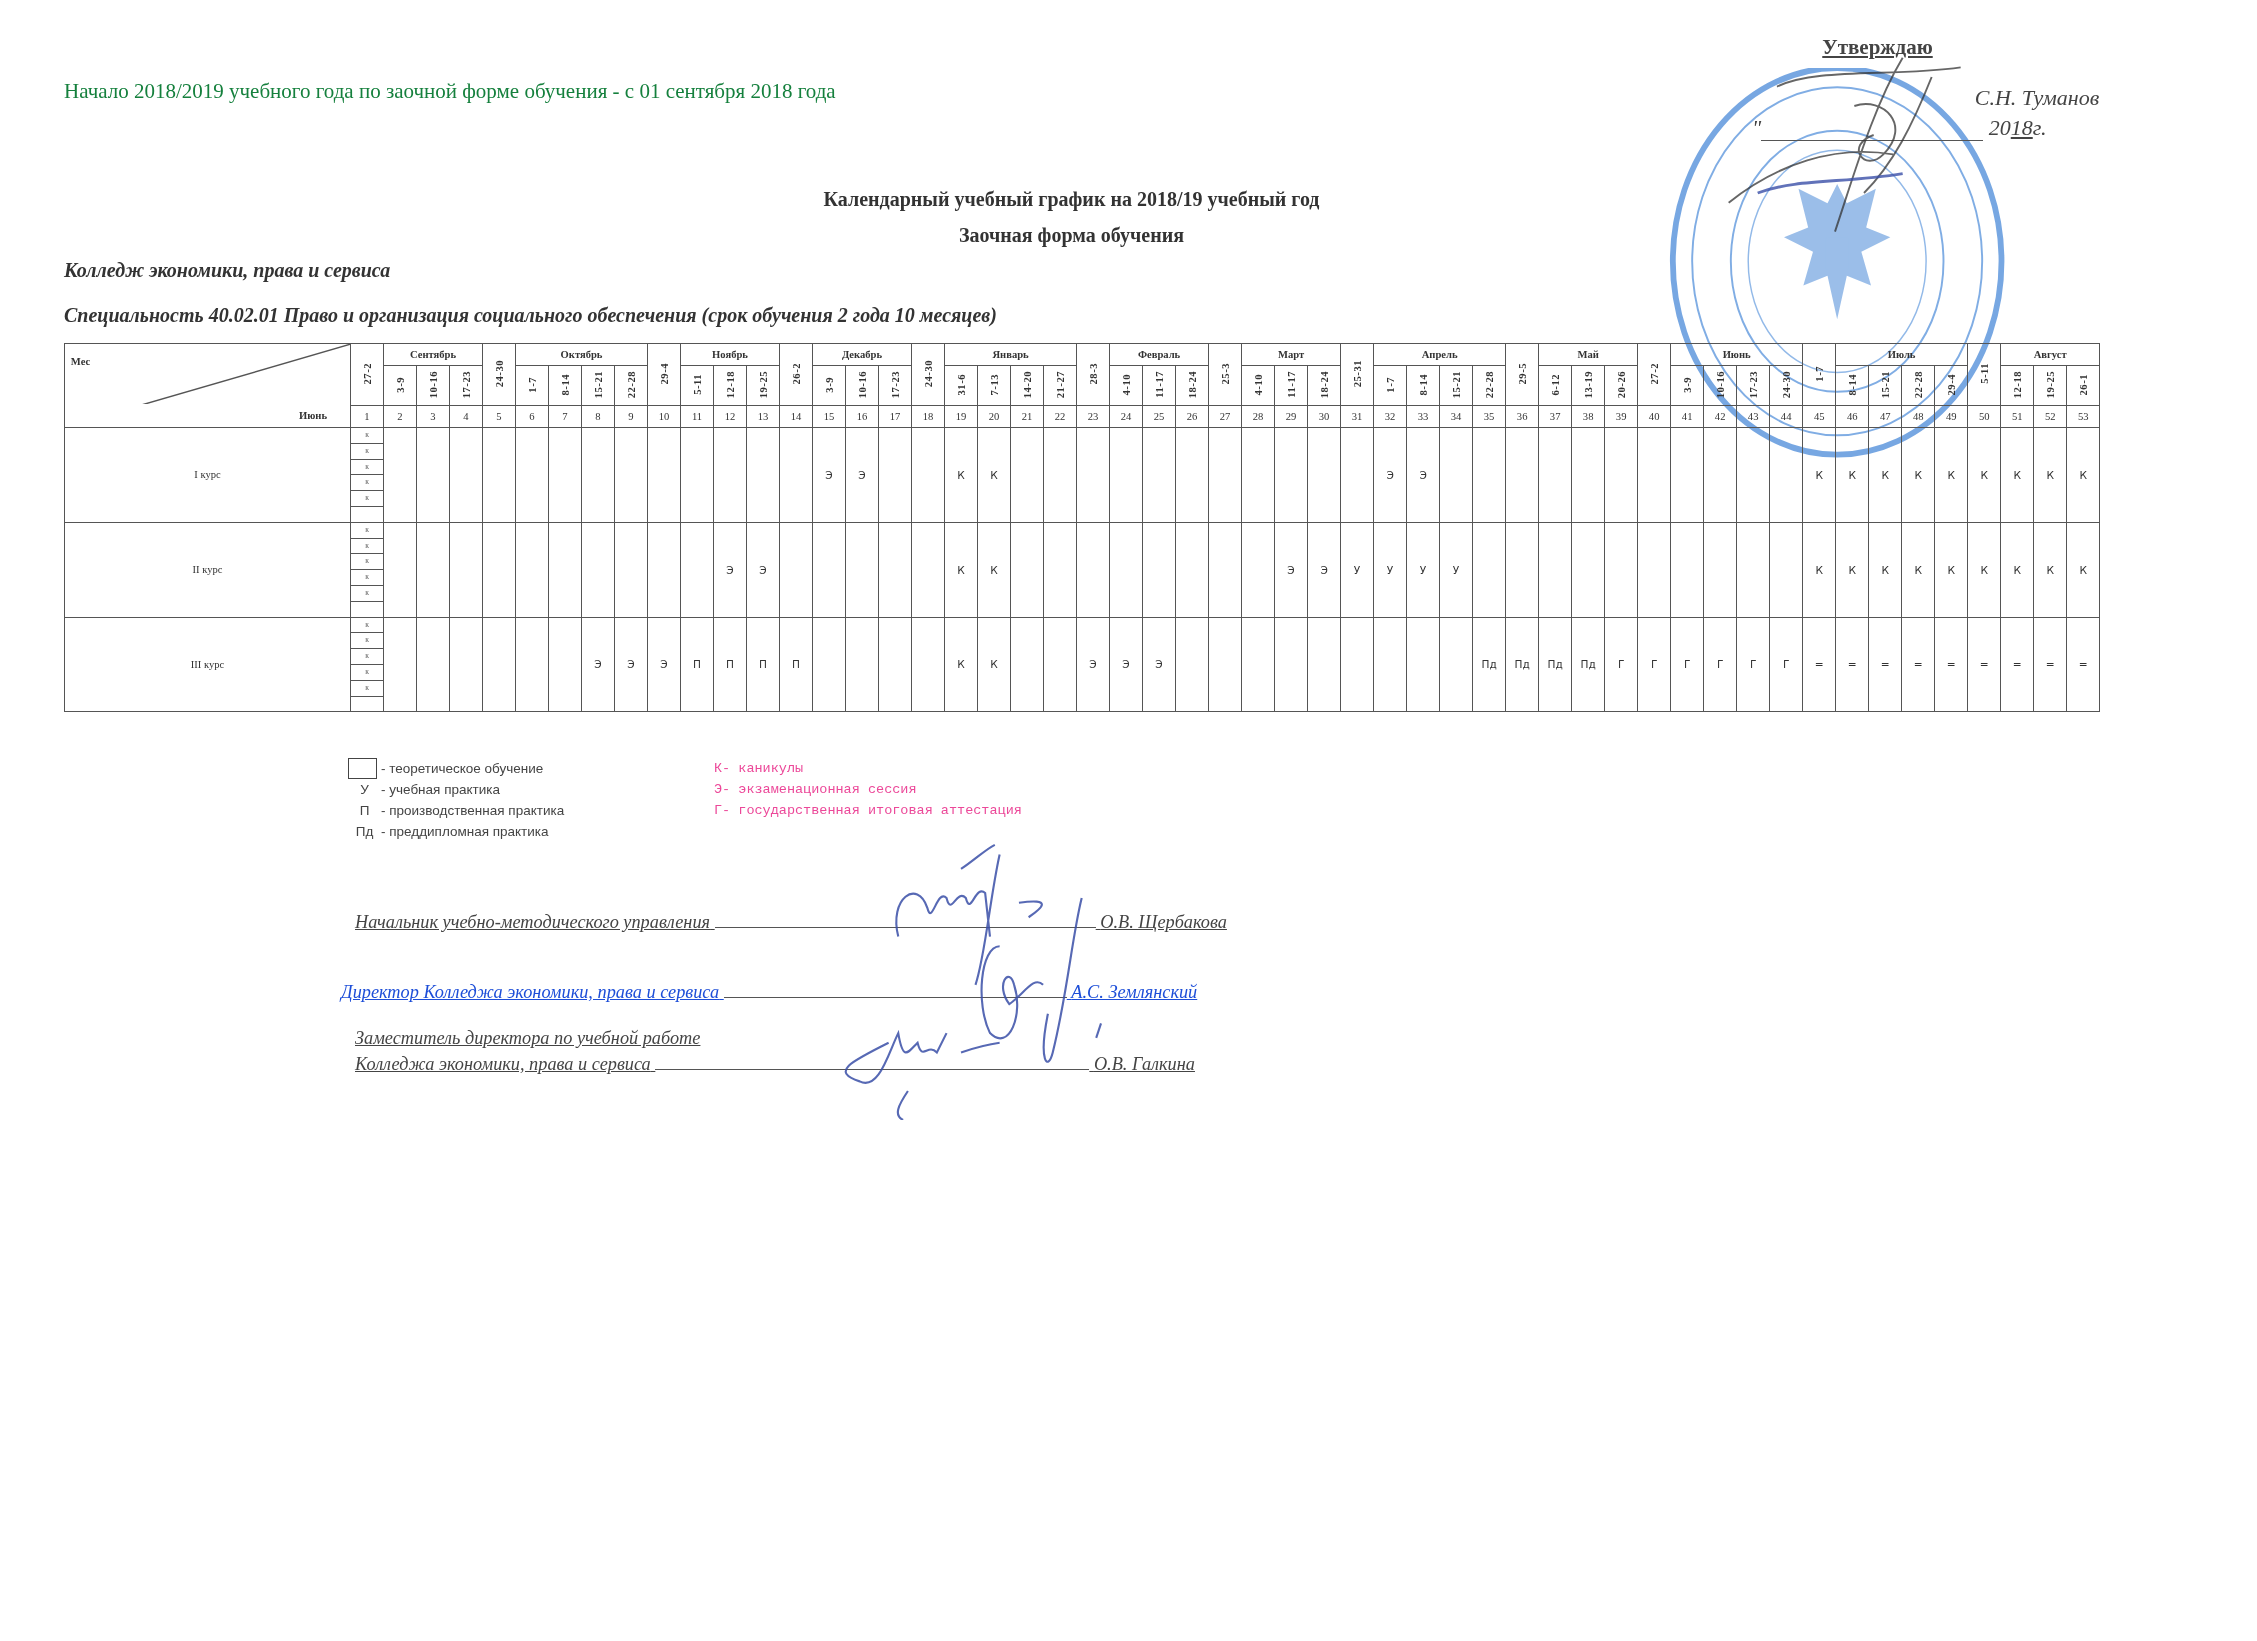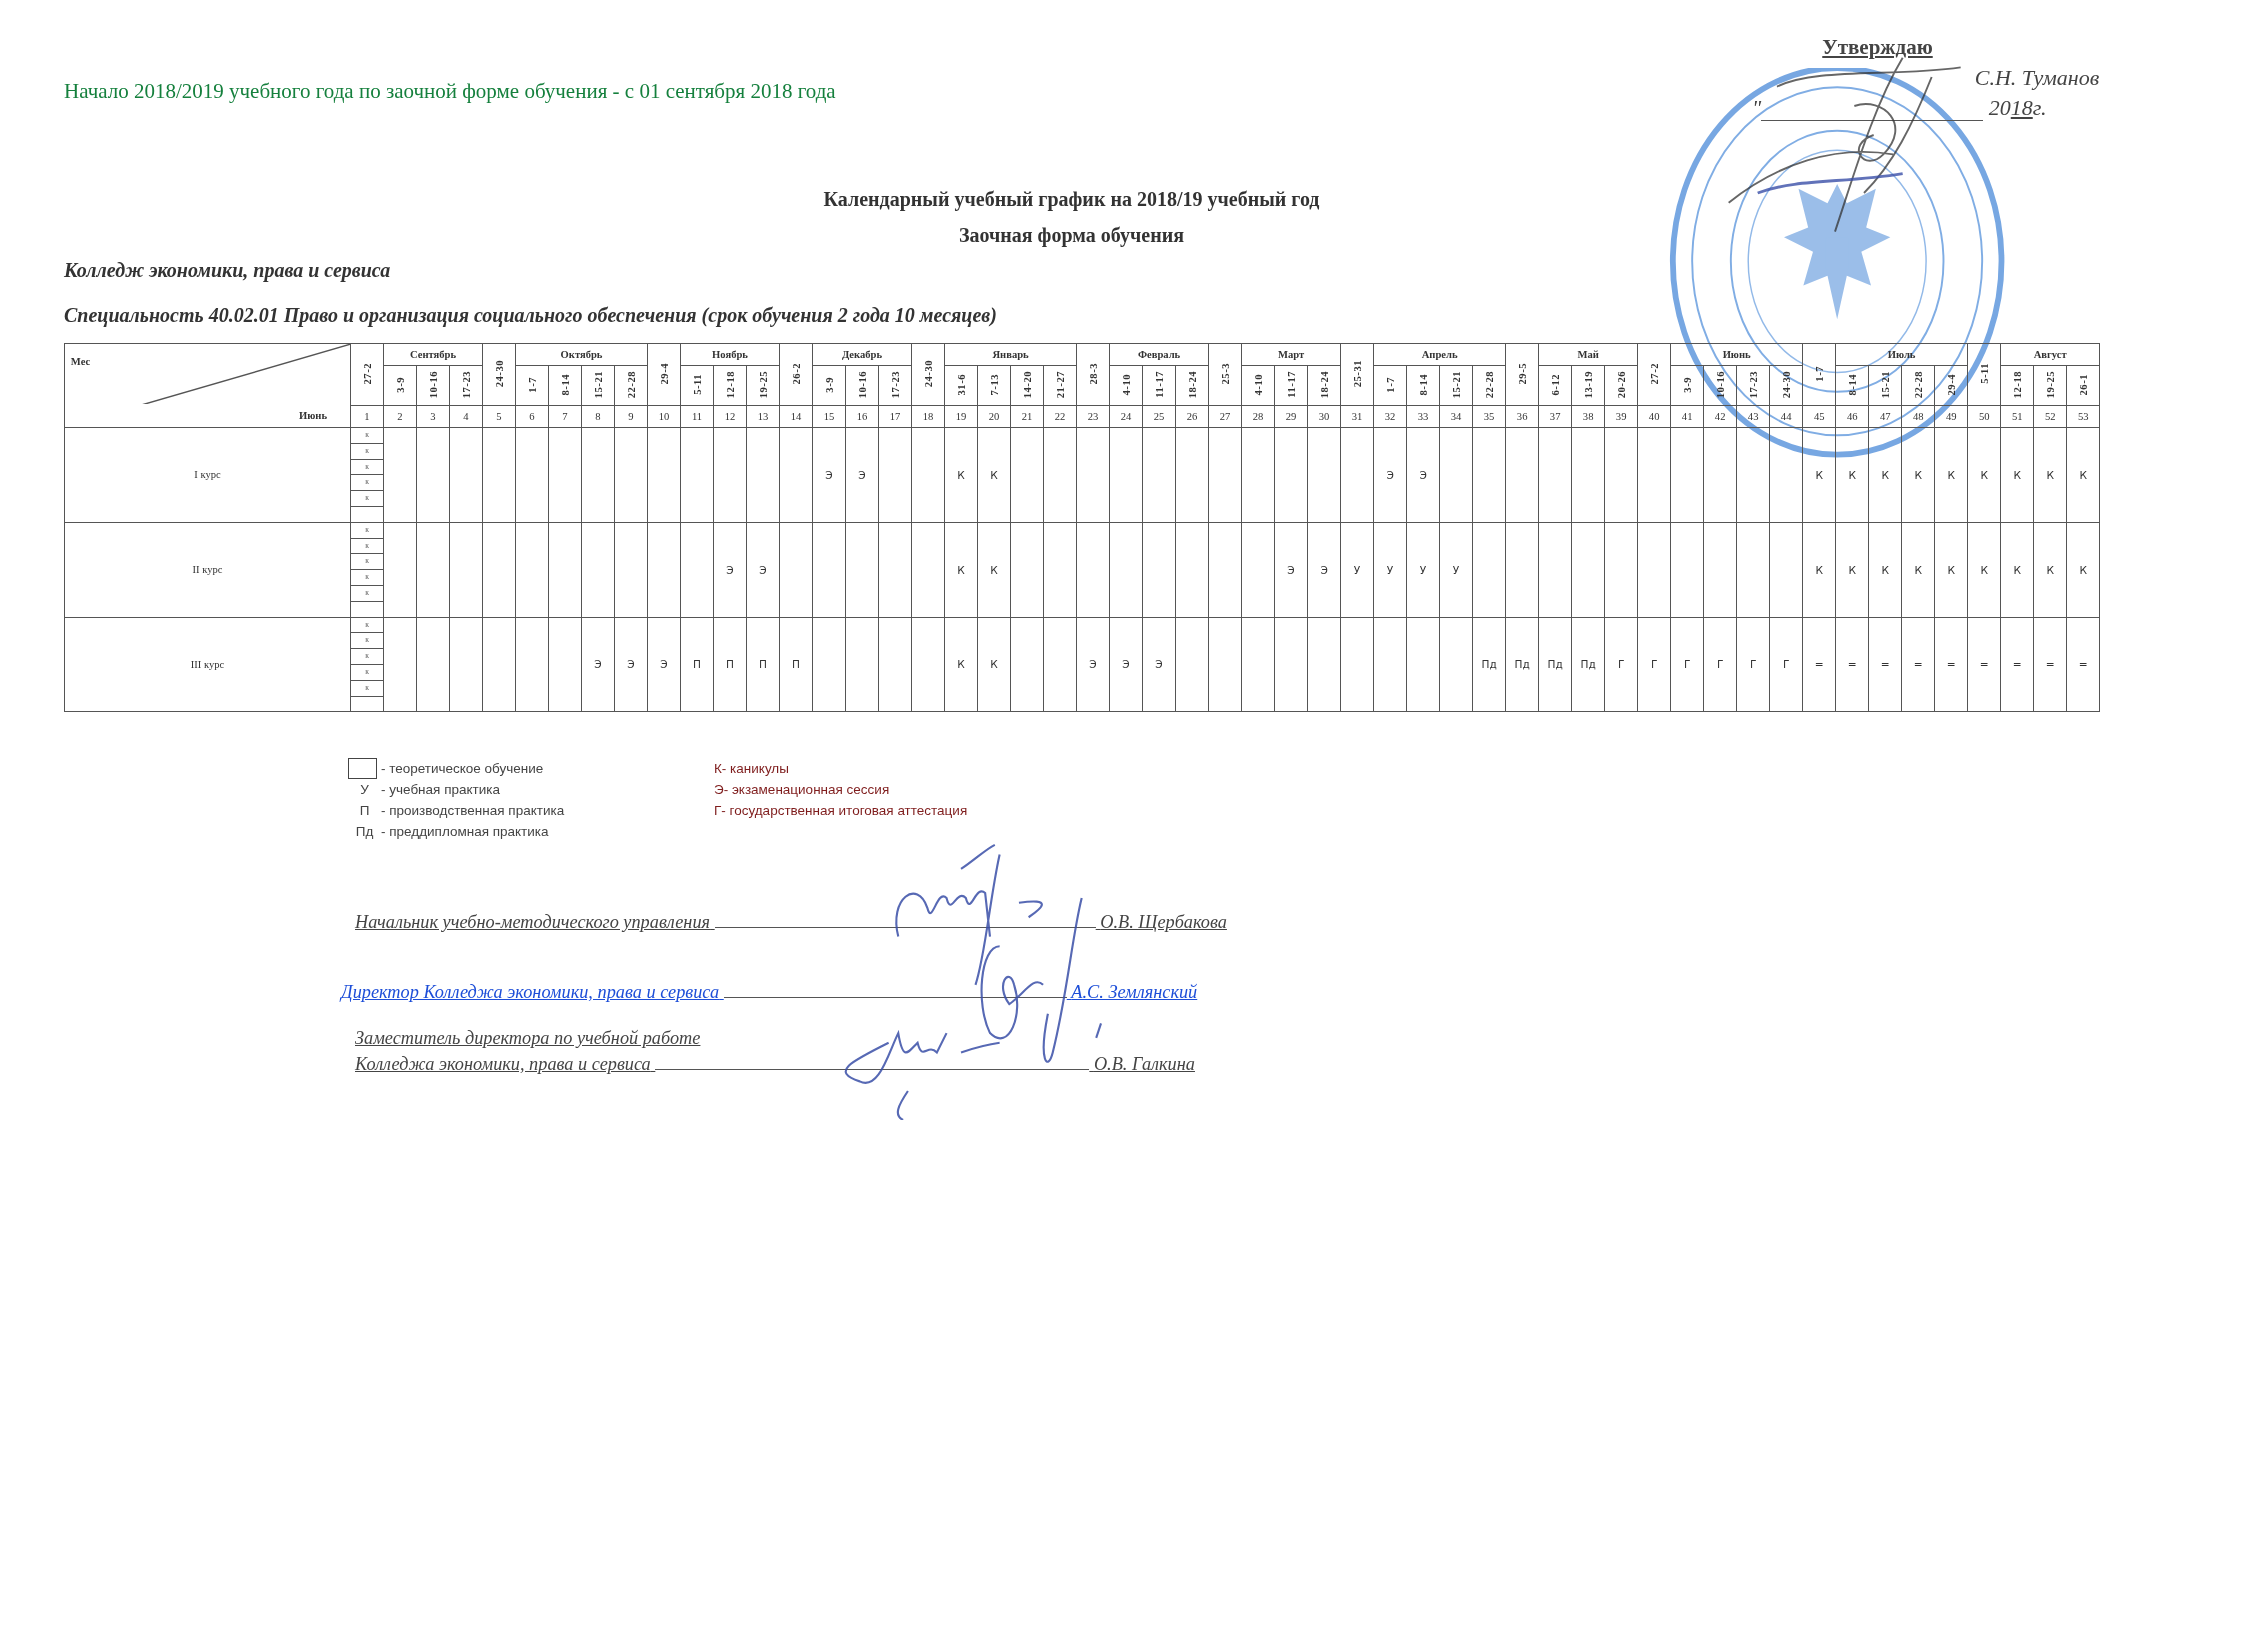--- a/index.html
+++ b/index.html
@@ -3,21 +3,21 @@
 <meta charset="utf-8">
 <style>
   html, body { margin: 0; padding: 0; background: #ffffff; }
   body { width: 2257px; height: 1641px; position: relative; overflow: hidden;
          font-family: "Liberation Serif", "DejaVu Serif", serif; color: #333; }
   .abs { position: absolute; }
   .top-note { left: 64px; top: 79px; font-size: 21px; color: #15803d; }
   .approve { left: 1646px; top: 35px; width: 463px; font-size: 22px; color: #444; }
   .approve .h { text-align: center; font-weight: bold; text-decoration: underline; font-size: 21px; }
   .approve .l1 { font-style: italic; margin-top: 1.9px; }
-  .approve .sig { font-style: italic; text-align: right; padding-right: 9.7px; margin-top: 5px; }
+  .approve .sig { font-style: italic; text-align: right; padding-right: 9.7px; margin-top: 25px; }
   .approve .date { font-style: italic; margin-top: 3.9px; padding-left: 106px; }
   .approve .date .ln { display: inline-block; border-bottom: 1px solid #555; width: 222px; height: 19.3px; vertical-align: bottom; }
   .title { left: 0; width: 2143px; text-align: center; font-weight: bold; font-size: 20px; color: #333; }
   .subtitle-i { left: 64px; font-style: italic; font-weight: bold; font-size: 20px; color: #333; }
 
   table.grid { position: absolute; left: 64px; top: 343px; width: 1671px; border-collapse: collapse;
                table-layout: fixed; border: 1.9px solid #444; }
   table.grid td, table.grid th { border: 1.4px solid #555; padding: 0; text-align: center;
                font-weight: normal; font-size: 10.6px; color: #333; overflow: hidden; }
   col.c-main { width: 286px; }
@@ -33,21 +33,21 @@
   .course-label { font-size: 14.5px; color: #333; }
   .cell-mark { font-size: 14.5px; color: #555; font-family: "DejaVu Sans", sans-serif; }
   .subcol { padding: 0 !important; vertical-align: top; }
   .subcol .sc { height: 14.8px; border-bottom: 1.4px solid #555; font-size: 7.7px; line-height: 14.5px; color: #666; }
   .subcol .sc:last-child { border-bottom: none; }
 
   .legend { left: 348px; top: 758px; font-size: 13.5px; color: #444; font-family: "Liberation Sans", sans-serif; }
   .legend .row { height: 21px; display: flex; align-items: center; }
   .legend .sym { display: inline-block; width: 33px; text-align: center; }
   .legend .box { display: inline-block; width: 27px; height: 19.3px; border: 1.4px solid #444; margin-right: 3.9px; }
-  .legend2 { left: 714px; top: 758px; font-size: 13.5px; color: #7f1d1d; font-family: Liberation Sans, sans-serif; text-align: center; }
+  .legend2 { left: 714px; top: 758px; font-size: 13.5px; color: #ec4899; font-family: Liberation Mono, monospace; text-align: center; }
   .legend2 .row { height: 21px; display: flex; align-items: center; }
   .sign-row { position: absolute; white-space: nowrap; text-decoration: underline; }
   .sign-row .line { display: inline-block; border-bottom: 1px solid #555; vertical-align: baseline; height: 1px; }
   .stamp { left: 1668px; top: 68px; }
   .sigscribble { pointer-events: none; }
 </style>
 </head>
 <body>
 
 <div class="abs top-note">Начало 2018/2019 учебного года по заочной форме обучения - с 01 сентября 2018 года</div>

